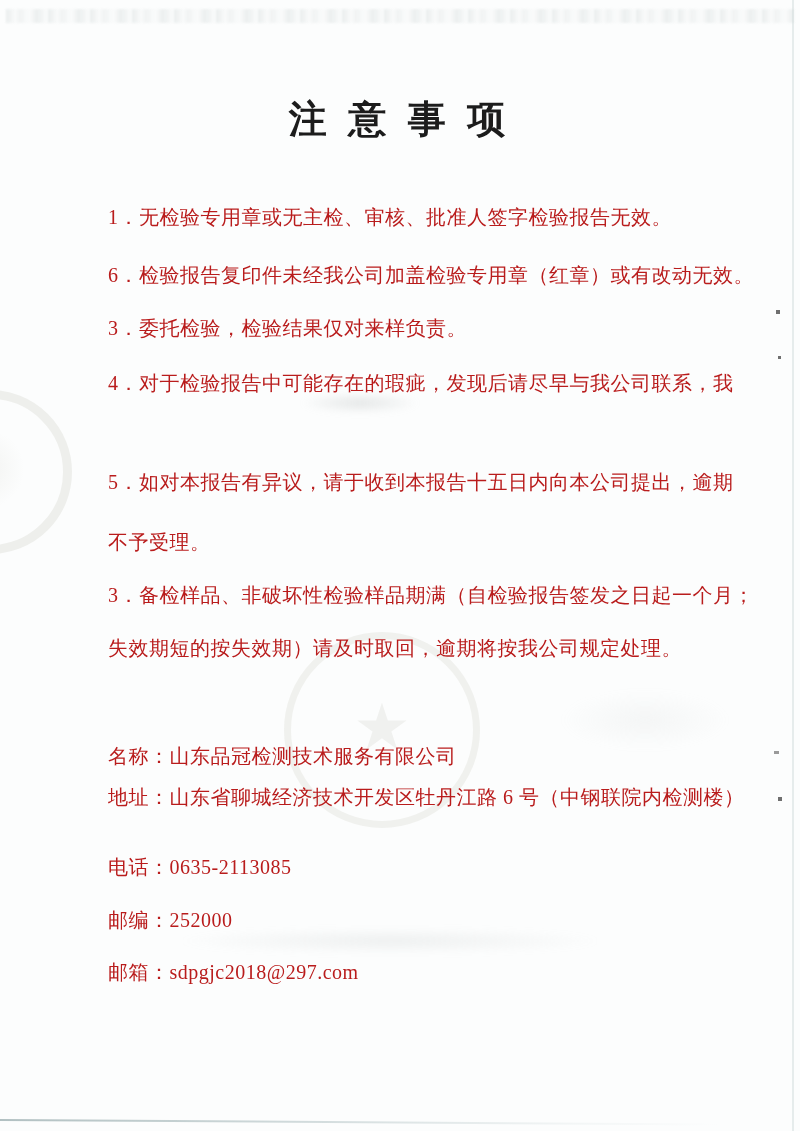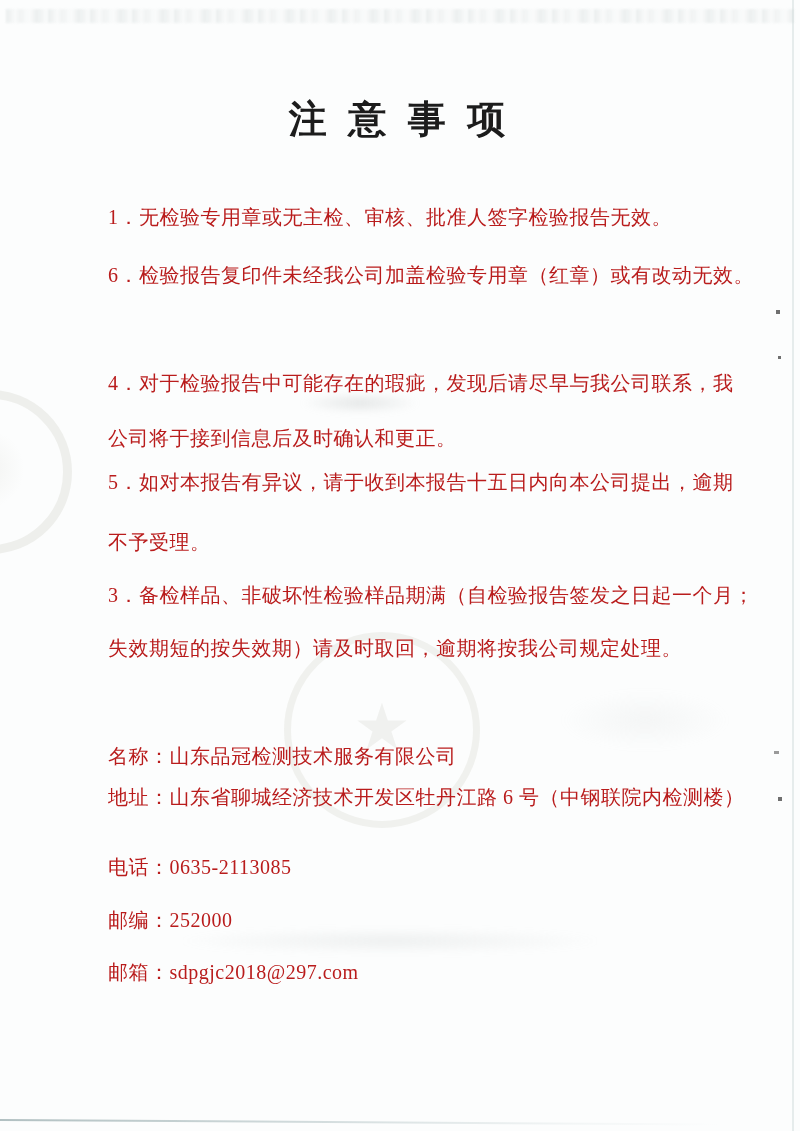--- a/index.html
+++ b/index.html
@@ -139,22 +139,22 @@
     <span class="star">★</span>
   </div>
   <div class="smudge smudge-a"></div>
   <div class="smudge smudge-b"></div>
   <div class="smudge smudge-c"></div>
 
   <h1 class="title">注 意 事 项</h1>
 
   <div class="line" style="top:206px">1．无检验专用章或无主检、审核、批准人签字检验报告无效。</div>
   <div class="line" style="top:264px">6．检验报告复印件未经我公司加盖检验专用章（红章）或有改动无效。</div>
+  <div class="line" style="top:317px">3．委托检验，检验结果仅对来样负责。</div>
   <div class="line" style="top:372px">4．对于检验报告中可能存在的瑕疵，发现后请尽早与我公司联系，我</div>
-  <div class="line" style="top:427px">公司将于接到信息后及时确认和更正。</div>
   <div class="line" style="top:471px">5．如对本报告有异议，请于收到本报告十五日内向本公司提出，逾期</div>
   <div class="line" style="top:531px">不予受理。</div>
   <div class="line" style="top:584px">3．备检样品、非破坏性检验样品期满（自检验报告签发之日起一个月；</div>
   <div class="line" style="top:745px">名称：山东品冠检测技术服务有限公司</div>
 
   <div class="line" style="top:637px">失效期短的按失效期）请及时取回，逾期将按我公司规定处理。</div>
   <div class="line" style="top:786px">地址：山东省聊城经济技术开发区牡丹江路 6 号（中钢联院内检测楼）</div>
   <div class="line" style="top:856px">电话：0635-2113085</div>
   <div class="line" style="top:909px">邮编：252000</div>
   <div class="line" style="top:961px">邮箱：sdpgjc2018@297.com</div>

